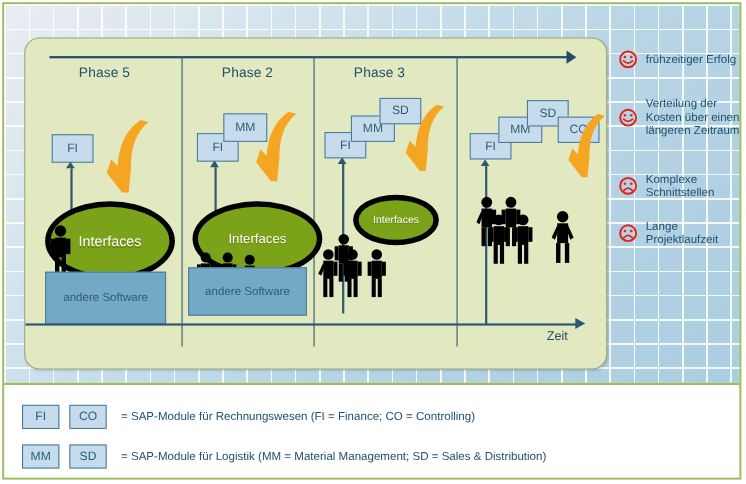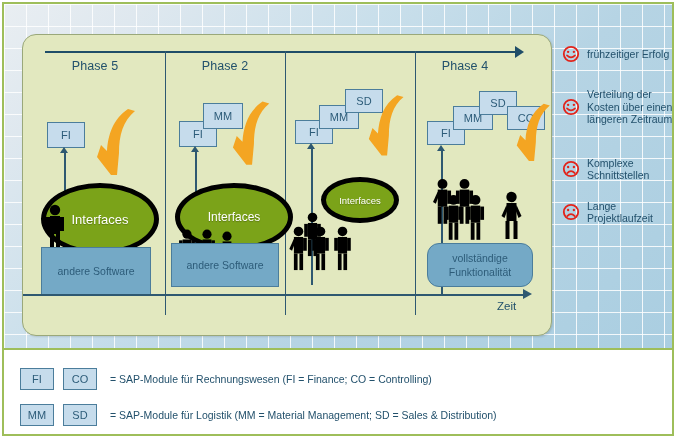--- a/index.html
+++ b/index.html
@@ -138,21 +138,21 @@
 
       <div class="phase-head-line"></div>
       <div class="phase-head-arrow"></div>
 
       <div class="divider" style="left:142px;height:264px;"></div>
       <div class="divider" style="left:262px;height:264px;"></div>
       <div class="divider" style="left:392px;height:264px;"></div>
 
       <div class="phase-label" style="left:12px;">Phase 5</div>
       <div class="phase-label" style="left:142px;">Phase 2</div>
-      <div class="phase-label" style="left:382px;">Phase 4</div>
+      <div class="phase-label" style="left:262px;">Phase 3</div>
 
       <div class="mod" style="left:24px;top:87px;width:38px;height:26px;">FI</div>
 
       <div class="vaxis" style="left:41px;top:118px;height:80px;"></div>
       <div class="vaxis-head" style="left:37px;top:112px;"></div>
 
       <svg class="check" style="left:72px;top:74px;" width="46" height="72" viewBox="0 0 46 72">
         <path d="M6 36 L2 48 L16 66 L22 66 L24 44 C24 26 28 12 40 2 L33 0 C18 10 13 26 12 42 Z" fill="#f4a522"></path>
       </svg>
 
@@ -305,23 +305,20 @@
       </svg>
       <svg class="person" style="left:478px;top:155px;" width="21" height="50" viewBox="0 0 20 50">
         <circle cx="10" cy="7" r="5.2" fill="#000"></circle>
           <rect x="5" y="13" width="10" height="18" fill="#000"></rect>
         <path d="M5 15 L0 26 L3 28 L6 20 Z" fill="#000"></path>
           <path d="M15 15 L20 26 L17 28 L14 20 Z" fill="#000"></path>
         <rect x="4" y="31" width="4" height="18" fill="#000"></rect>
           <rect x="12" y="31" width="4" height="18" fill="#000"></rect>
       </svg>
 
-      <div class="swbox rounded" style="left:404px;top:208px;width:106px;height:44px;">
-        <span>vollständige Funktionalität</span>
-      </div>
 
       <div class="haxis" style="left:0px;top:259px;width:502px;"></div>
       <div class="haxis-head" style="left:500px;top:254px;"></div>
       <div class="zeit" style="left:474px;top:265px;">Zeit</div>
 
     </div>
 
     <div class="bullets">
 
 

